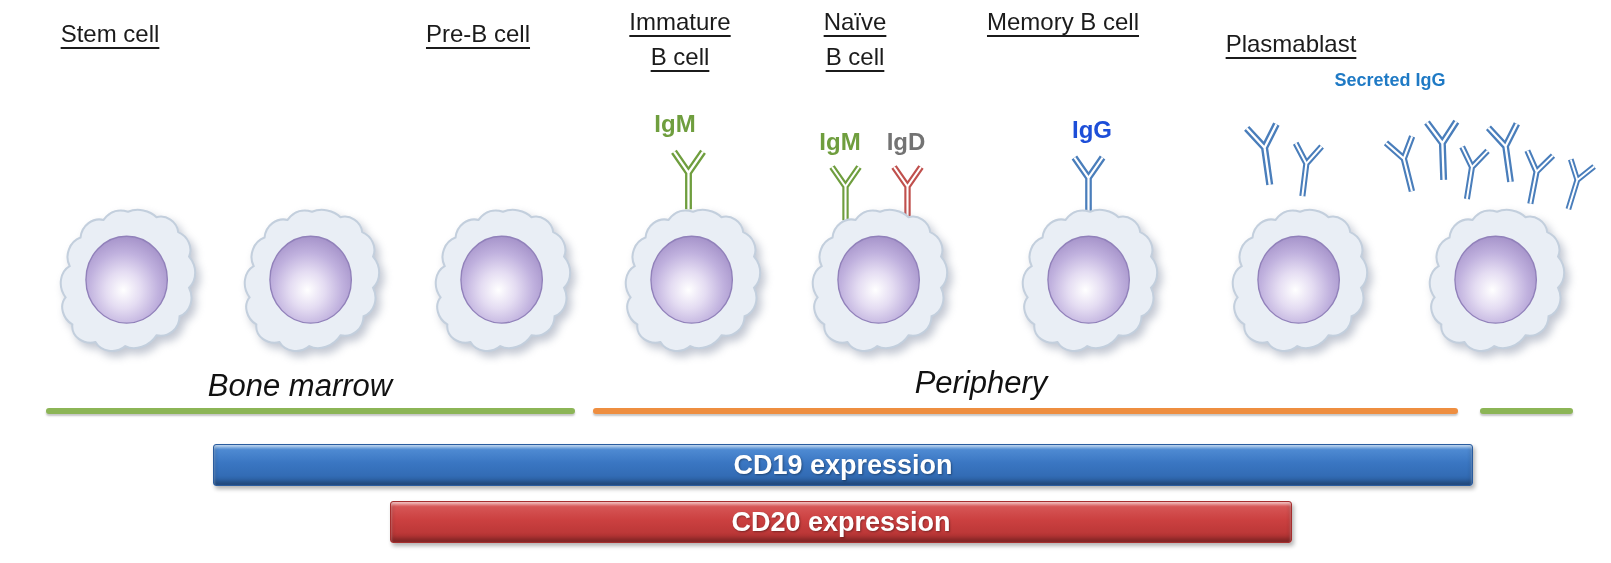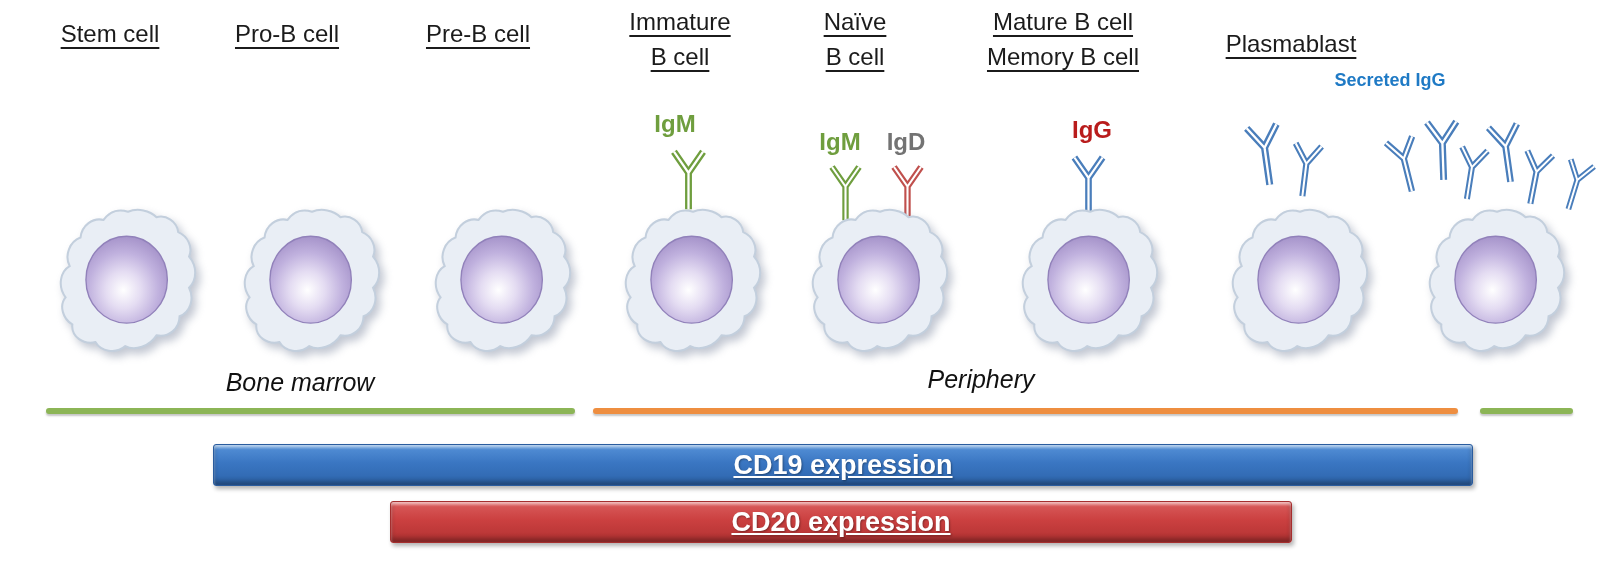--- a/index.html
+++ b/index.html
@@ -9,39 +9,39 @@
   }
   
   .stage-label{position:absolute;transform:translateX(-50%);text-align:center;
     font-size:24px;line-height:35px;color:#1b1b1b;white-space:nowrap;}
   .stage-label span{display:block;text-decoration:underline;text-decoration-thickness:2px;text-underline-offset:5px;}
   .stage-label span:empty{display:none;}
   
   .ig-label{position:absolute;transform:translateX(-50%);font-size:24px;font-weight:bold;white-space:nowrap;}
   .green{color:#6f9e3e;}
   .red{color:#737373;}
-  .blue{color:#b91c1c;}
+  .blue{color:#1d4ed8;}
   .secreted-label{position:absolute;transform:translateX(-50%);font-size:18px;font-weight:bold;color:#1f7ac5;white-space:nowrap;}
   
   .cell{position:absolute;filter:drop-shadow(4px 5px 4px rgba(120,130,155,0.45));}
   
   .ab{position:absolute;}
   .ab.green{color:#6f9e3e;}
   .ab.red{color:#c0504d;}
   .ab.blue{color:#4a7ebb;}
   
   .hline{position:absolute;height:6px;border-radius:3px;box-shadow:0 2px 2px rgba(90,90,90,0.35);}
-  .region-label{position:absolute;transform:translateX(-50%);font-size:25px;font-style:italic;color:#111;white-space:nowrap;}
+  .region-label{position:absolute;transform:translateX(-50%);font-size:31px;font-style:italic;color:#111;white-space:nowrap;}
   
   .bar{position:absolute;height:40px;border-radius:3px;display:flex;align-items:center;justify-content:center;
     color:#fff;font-weight:bold;font-size:27px;white-space:nowrap;
     box-shadow:inset 0 2px 3px rgba(255,255,255,0.45), inset 0 -4px 5px rgba(0,0,0,0.30), 2px 3px 4px rgba(0,0,0,0.30);}
   .bar-blue{background:linear-gradient(#8ab4e2 0%, #4e8ad2 12%, #3a76c2 45%, #2d64ab 100%);border:1px solid #2a5c9e;}
   .bar-red{background:linear-gradient(#e89090 0%, #d65555 12%, #cb4040 45%, #b23232 100%);border:1px solid #a52e2e;}
-  .bar span{text-shadow:1px 1px 2px rgba(0,0,0,0.35);text-decoration:underline;}
+  .bar span{text-shadow:1px 1px 2px rgba(0,0,0,0.35);}
 </style>
 </head>
 <body>
 
 <div class="canvas">
 
   <svg width="0" height="0" style="position:absolute" aria-hidden="true">
     <defs>
       <radialGradient id="nucGrad" cx="46%" cy="62%" r="72%">
         <stop offset="0%" stop-color="#ffffff"></stop>
@@ -58,38 +58,33 @@
         <path d="M30 83 L30 38 L12 12 M30 38 L48 12" fill="none" stroke="currentColor" stroke-width="8.5" stroke-linejoin="miter"></path>
         <path d="M30 83 L30 38 L12 12 M30 38 L48 12" fill="none" stroke="#ffffff" stroke-width="2.8" stroke-linejoin="miter"></path>
       </symbol>
     </defs>
   </svg>
 
   <div class="stage-label" style="left:110px;top:16px">
     <span>Stem cell</span>
 
   </div>
-  <div class="stage-label" style="left:287px;top:16px">
-    <span>Pro-B cell</span>
-
-  </div>
   <div class="stage-label" style="left:478px;top:16px">
     <span>Pre-B cell</span>
 
   </div>
   <div class="stage-label" style="left:680px;top:4px">
     <span>Immature</span>
     <span>B cell</span>
   </div>
   <div class="stage-label" style="left:855px;top:4px">
     <span>Naïve</span>
     <span>B cell</span>
   </div>
   <div class="stage-label" style="left:1063px;top:4px">
-    <span>Mature B cell</span>
     <span>Memory B cell</span>
   </div>
   <div class="stage-label" style="left:1291px;top:26px">
     <span>Plasmablast</span>
 
   </div>
 
   <div class="secreted-label" style="left:1390px;top:70px">Secreted IgG</div>
   <div class="ig-label green" style="left:675px;top:110px">IgM</div>
   <div class="ig-label green" style="left:840px;top:128px">IgM</div>

